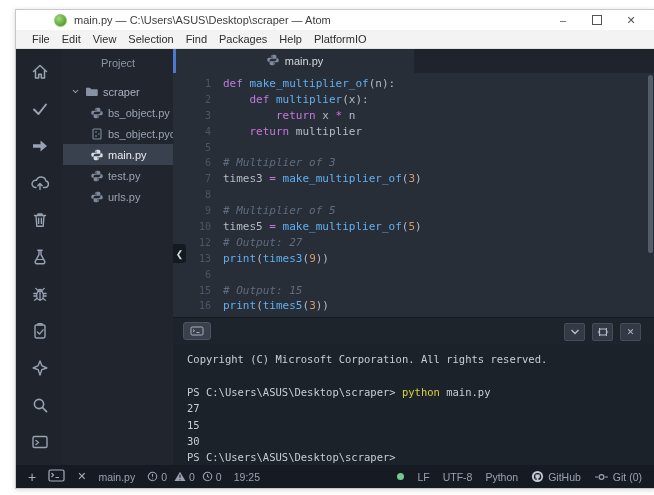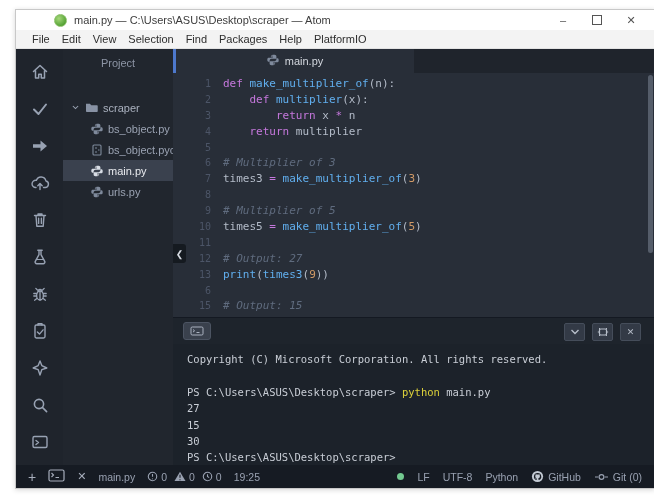--- a/index.html
+++ b/index.html
@@ -24,21 +24,21 @@
   .main{flex:1;display:flex;min-height:0;background:#f9a8d4;}
   
   .dock{width:47px;background:#1f242c;flex:none;display:flex;flex-direction:column;align-items:center;
         padding-top:4px;overflow:hidden;}
   .dock-slot{height:37px;display:flex;align-items:center;justify-content:center;flex:none;width:100%;}
   .dock-slot svg{display:block;}
   
   .tree{width:110px;background:#21262e;flex:none;font-size:11px;color:#9aa2b2;overflow:hidden;}
   .tree-header{height:20px;display:flex;align-items:center;justify-content:center;color:#8d95a5;
                font-size:11px;margin-top:4px;}
-  .tree-rows{margin-top:24px;text-align:center;}
+  .tree-rows{margin-top:8px;text-align:center;}
   .tree-row{height:21px;display:flex;align-items:center;gap:5px;padding-left:28px;white-space:nowrap;}
   .tree-row.root{padding-left:8px;color:#aab1bf;}
   .tree-row.selected{background:#3a414e;color:#e9ebef;}
   .tree-row svg{flex:none;}
   
   .editorcol{flex:1;display:flex;flex-direction:column;min-width:0;}
   .tabbar{height:24px;background:#1f242c;display:flex;flex:none;position:relative;}
   .tab-accent{width:3px;height:24px;background:#4d78cc;flex:none;}
   .tab{width:238px;height:24px;background:#282e38;display:flex;align-items:center;justify-content:center;
        gap:6px;font-size:11px;color:#d3d7de;}
@@ -216,20 +216,31 @@
           </div>
           <div class="tree-row">
   <svg width="12" height="12" viewBox="0 0 12 12">
     <g class="pyfill" fill="#7f8a9c">
       <path d="M5.9 0.8h1.8c1 0 1.7.7 1.7 1.7v2.3H4.5c-1.1 0-1.9.8-1.9 1.9v1H1.4C.6 7.7.3 6.7.3 5.8c0-1 .3-2 1.1-2h4.4v-.6H3.9V2.5c0-1 .9-1.7 2-1.7z"></path>
       <path d="M5.9 0.8h1.8c1 0 1.7.7 1.7 1.7v2.3H4.5c-1.1 0-1.9.8-1.9 1.9v1H1.4C.6 7.7.3 6.7.3 5.8c0-1 .3-2 1.1-2h4.4v-.6H3.9V2.5c0-1 .9-1.7 2-1.7z" transform="rotate(180 6 6)"></path>
     </g>
     <circle cx="5" cy="2.1" r=".55" fill="#21262e"></circle>
     <circle cx="7" cy="9.9" r=".55" fill="#21262e"></circle>
   </svg>
+<span>test.py</span>
+          </div>
+          <div class="tree-row">
+  <svg width="12" height="12" viewBox="0 0 12 12">
+    <g class="pyfill" fill="#7f8a9c">
+      <path d="M5.9 0.8h1.8c1 0 1.7.7 1.7 1.7v2.3H4.5c-1.1 0-1.9.8-1.9 1.9v1H1.4C.6 7.7.3 6.7.3 5.8c0-1 .3-2 1.1-2h4.4v-.6H3.9V2.5c0-1 .9-1.7 2-1.7z"></path>
+      <path d="M5.9 0.8h1.8c1 0 1.7.7 1.7 1.7v2.3H4.5c-1.1 0-1.9.8-1.9 1.9v1H1.4C.6 7.7.3 6.7.3 5.8c0-1 .3-2 1.1-2h4.4v-.6H3.9V2.5c0-1 .9-1.7 2-1.7z" transform="rotate(180 6 6)"></path>
+    </g>
+    <circle cx="5" cy="2.1" r=".55" fill="#21262e"></circle>
+    <circle cx="7" cy="9.9" r=".55" fill="#21262e"></circle>
+  </svg>
 <span>urls.py</span>
           </div>
         </div>
     </div>
 
     <div class="editorcol">
 
       <div class="tabbar">
         <div class="tab-accent"></div>
         <div class="tab">
@@ -252,21 +263,20 @@
             <div class="line"><span class="gutter">1</span><span class="kw">def</span><span class="pl"> </span><span class="fn">make_multiplier_of</span><span class="pl">(n):</span></div>
             <div class="line"><span class="gutter">2</span><span class="pl">    </span><span class="kw">def</span><span class="pl"> </span><span class="fn">multiplier</span><span class="pl">(x):</span></div>
             <div class="line"><span class="gutter">3</span><span class="pl">        </span><span class="kw">return</span><span class="pl"> x </span><span class="op">*</span><span class="pl"> n</span></div>
             <div class="line"><span class="gutter">4</span><span class="pl">    </span><span class="kw">return</span><span class="pl"> multiplier</span></div>
             <div class="line"><span class="gutter">5</span></div>
             <div class="line"><span class="gutter">6</span><span class="cm"># Multiplier of 3</span></div>
             <div class="line"><span class="gutter">7</span><span class="pl">times3 </span><span class="op">=</span><span class="pl"> </span><span class="fn">make_multiplier_of</span><span class="pl">(</span><span class="num">3</span><span class="pl">)</span></div>
             <div class="line"><span class="gutter">8</span></div>
             <div class="line"><span class="gutter">9</span><span class="cm"># Multiplier of 5</span></div>
             <div class="line"><span class="gutter">10</span><span class="pl">times5 </span><span class="op">=</span><span class="pl"> </span><span class="fn">make_multiplier_of</span><span class="pl">(</span><span class="num">5</span><span class="pl">)</span></div>
-            <div class="line"><span class="gutter">11</span></div>
             <div class="line"><span class="gutter">12</span><span class="cm"># Output: 27</span></div>
             <div class="line"><span class="gutter">13</span><span class="fn">print</span><span class="pl">(</span><span class="fn">times3</span><span class="pl">(</span><span class="num">9</span><span class="pl">))</span></div>
             <div class="line"><span class="gutter">6</span></div>
             <div class="line"><span class="gutter">15</span><span class="cm"># Output: 15</span></div>
             <div class="line"><span class="gutter">16</span><span class="fn">print</span><span class="pl">(</span><span class="fn">times5</span><span class="pl">(</span><span class="num">3</span><span class="pl">))</span></div>
           </div>
         <div class="tree-toggle">❮</div>
         <div class="vscrollbar"></div>
       </div>
 

